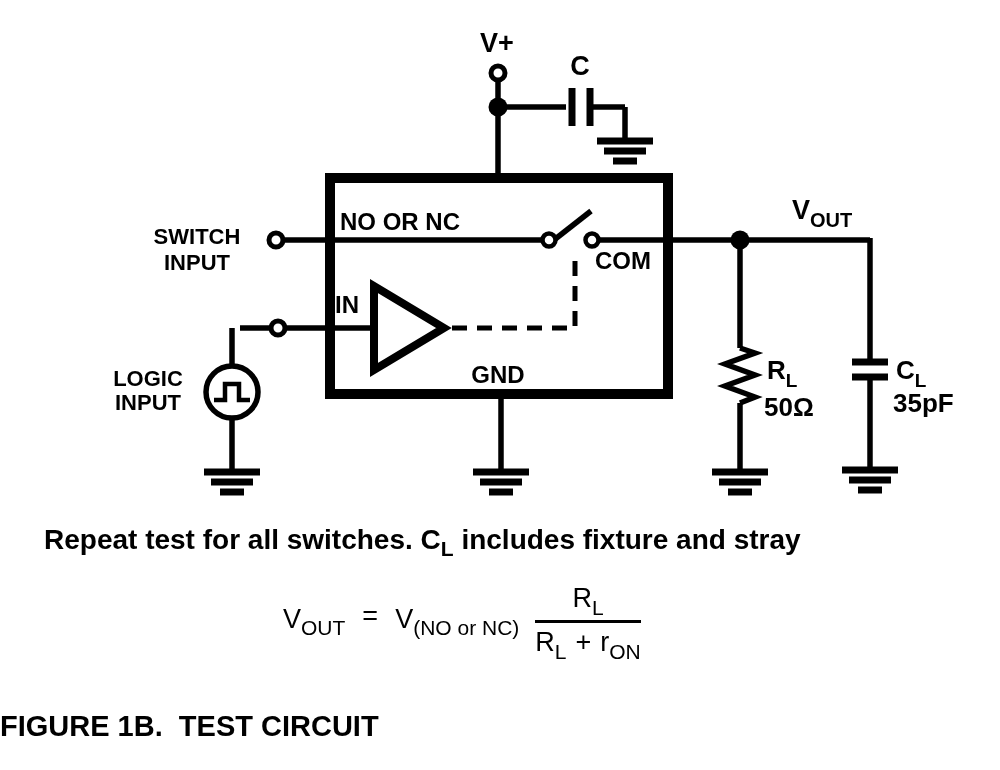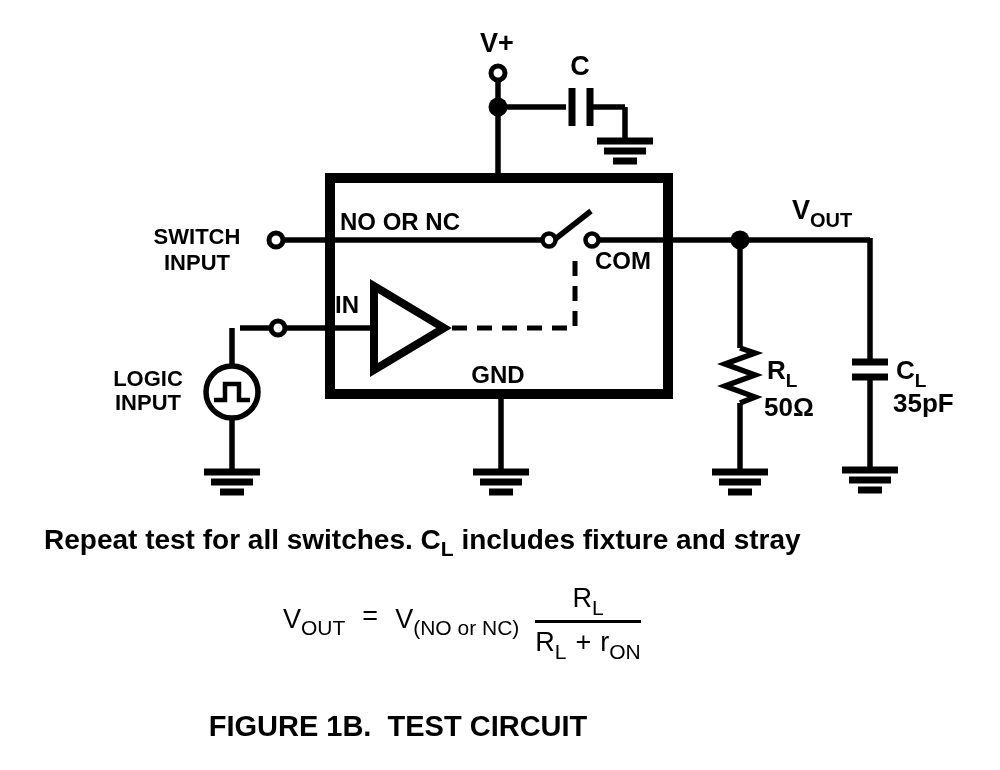--- a/index.html
+++ b/index.html
@@ -21,21 +21,21 @@
     display:flex; align-items:center; font-size:27px; font-weight:normal;
   }
   .f-sub { font-size:21px; position:relative; top:8px; }
   .f-eq { margin:0 17px; position:relative; top:-3px; }
   .frac { display:inline-block; text-align:center; margin-left:16px; }
   .frac .num { display:block; border-bottom:3px solid #000; padding:2px 12px 6px; }
   .frac .den { display:block; padding-top:4px; }
   .f-plus { margin:0 9px; }
   .caption {
     position:absolute; left:0; top:710px; width:796px;
-    text-align:center; font-size:29px; font-weight:bold; white-space:pre;
+    font-size:29px; font-weight:bold; white-space:pre;
   }
 </style>
 </head>
 <body>
 
 <div class="page">
 
   <svg width="1000" height="520" viewBox="0 0 1000 520">
     <defs>
       <g id="gnd-sym" stroke="#000" stroke-width="7">

